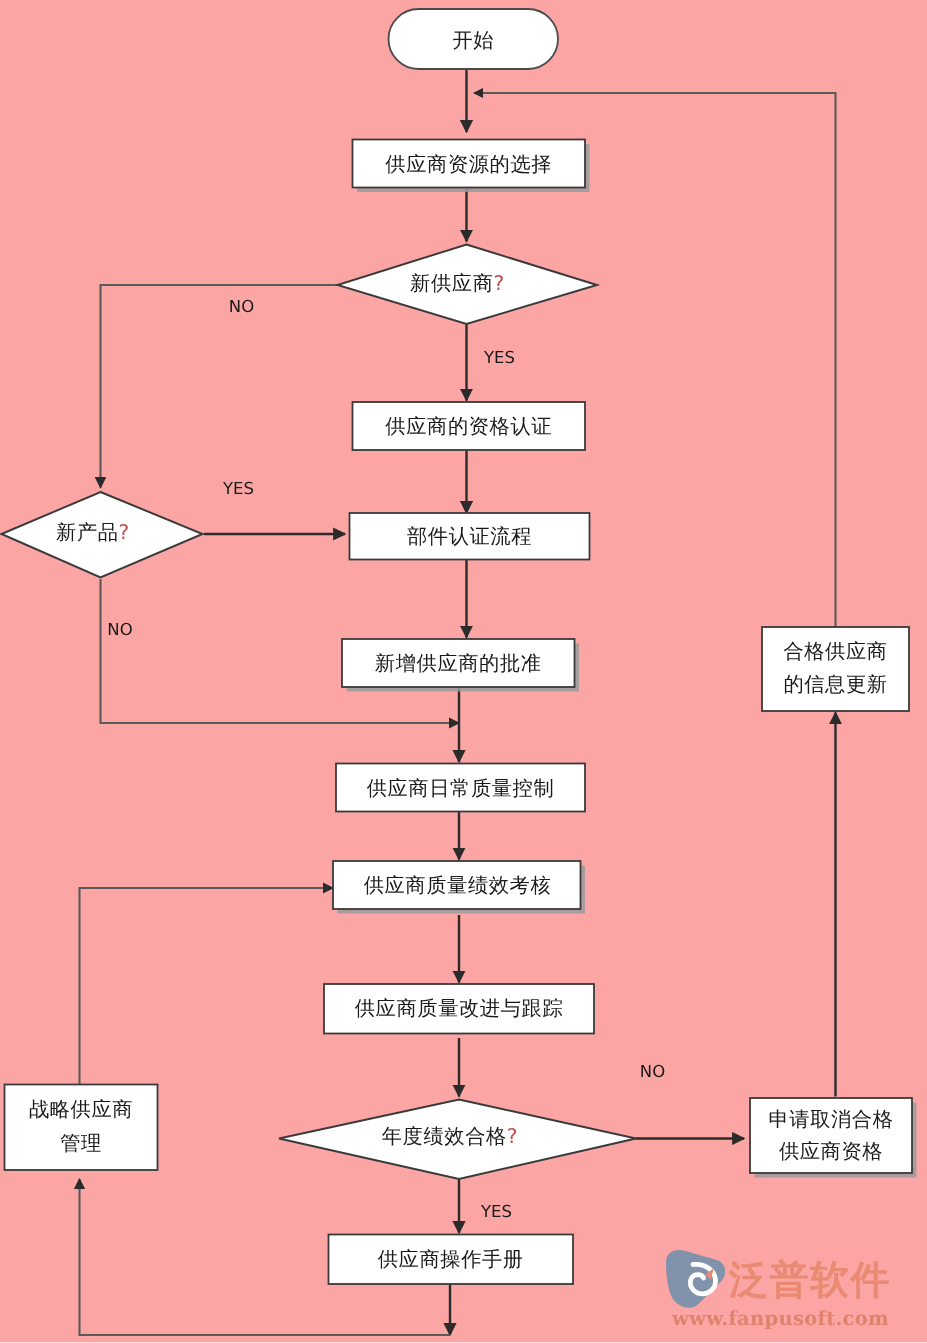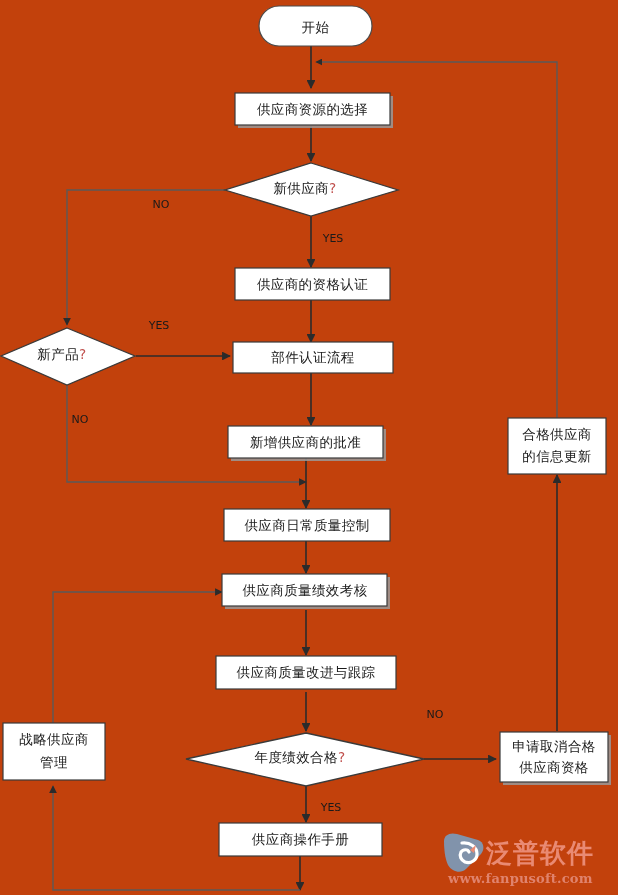--- a/index.html
+++ b/index.html
@@ -8,21 +8,21 @@
     padding: 0;
     background: #ffffff;
   }
   body {
     font-family: "DejaVu Sans", "Liberation Sans", sans-serif;
   }
   #canvas {
     position: relative;
     width: 618px;
     height: 895px;
-    background: #c2410c;
+    background: #fca5a5;
     overflow: hidden;
   }
   svg#flow {
     position: absolute;
     left: 0;
     top: 0;
     width: 618px;
     height: 895px;
   }
   .node-label {

